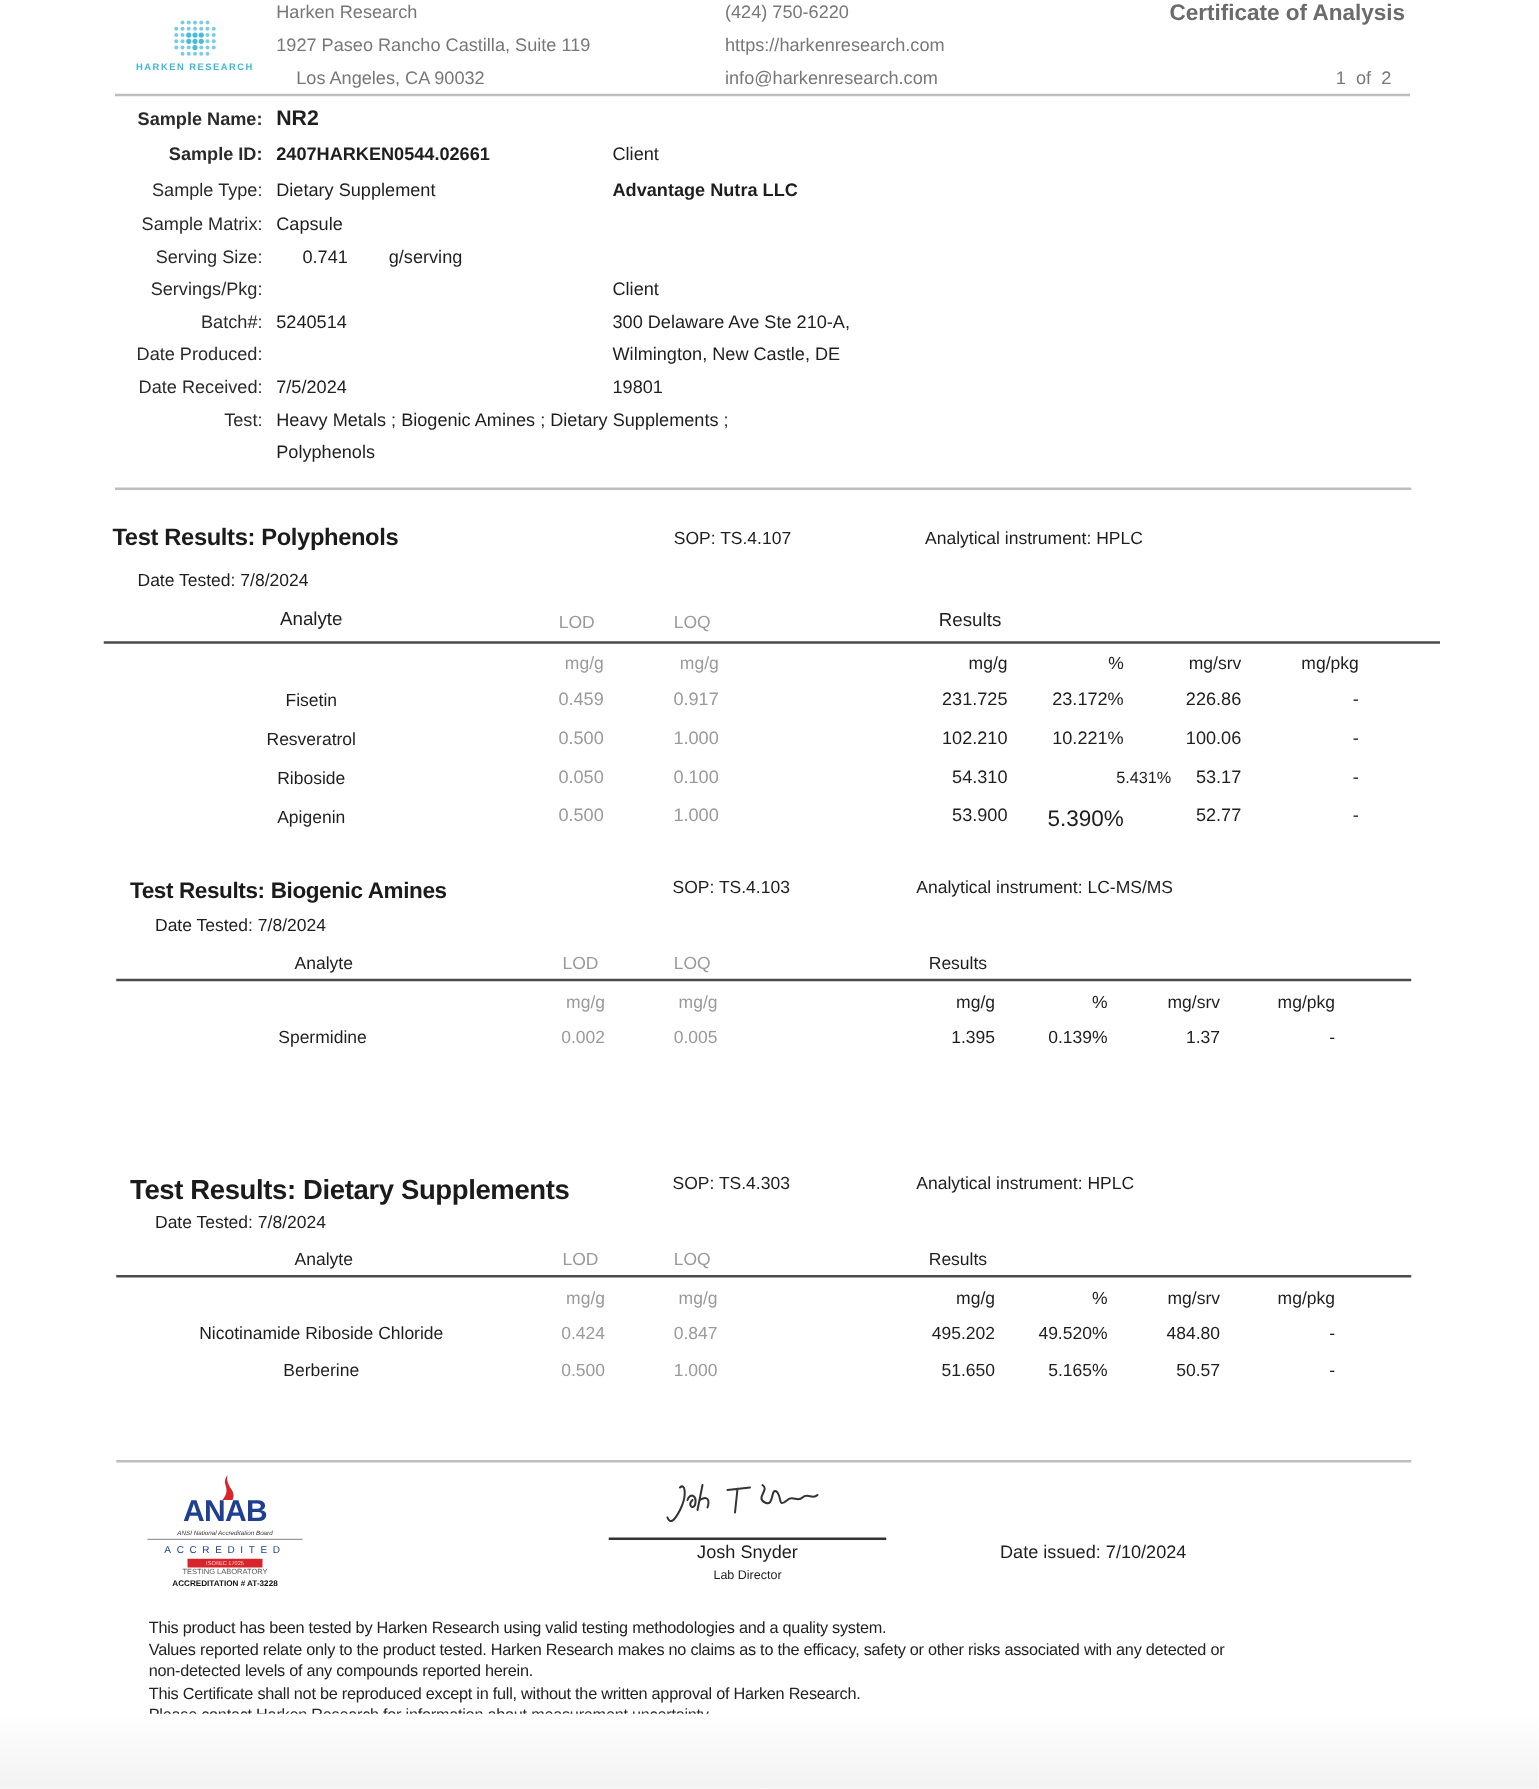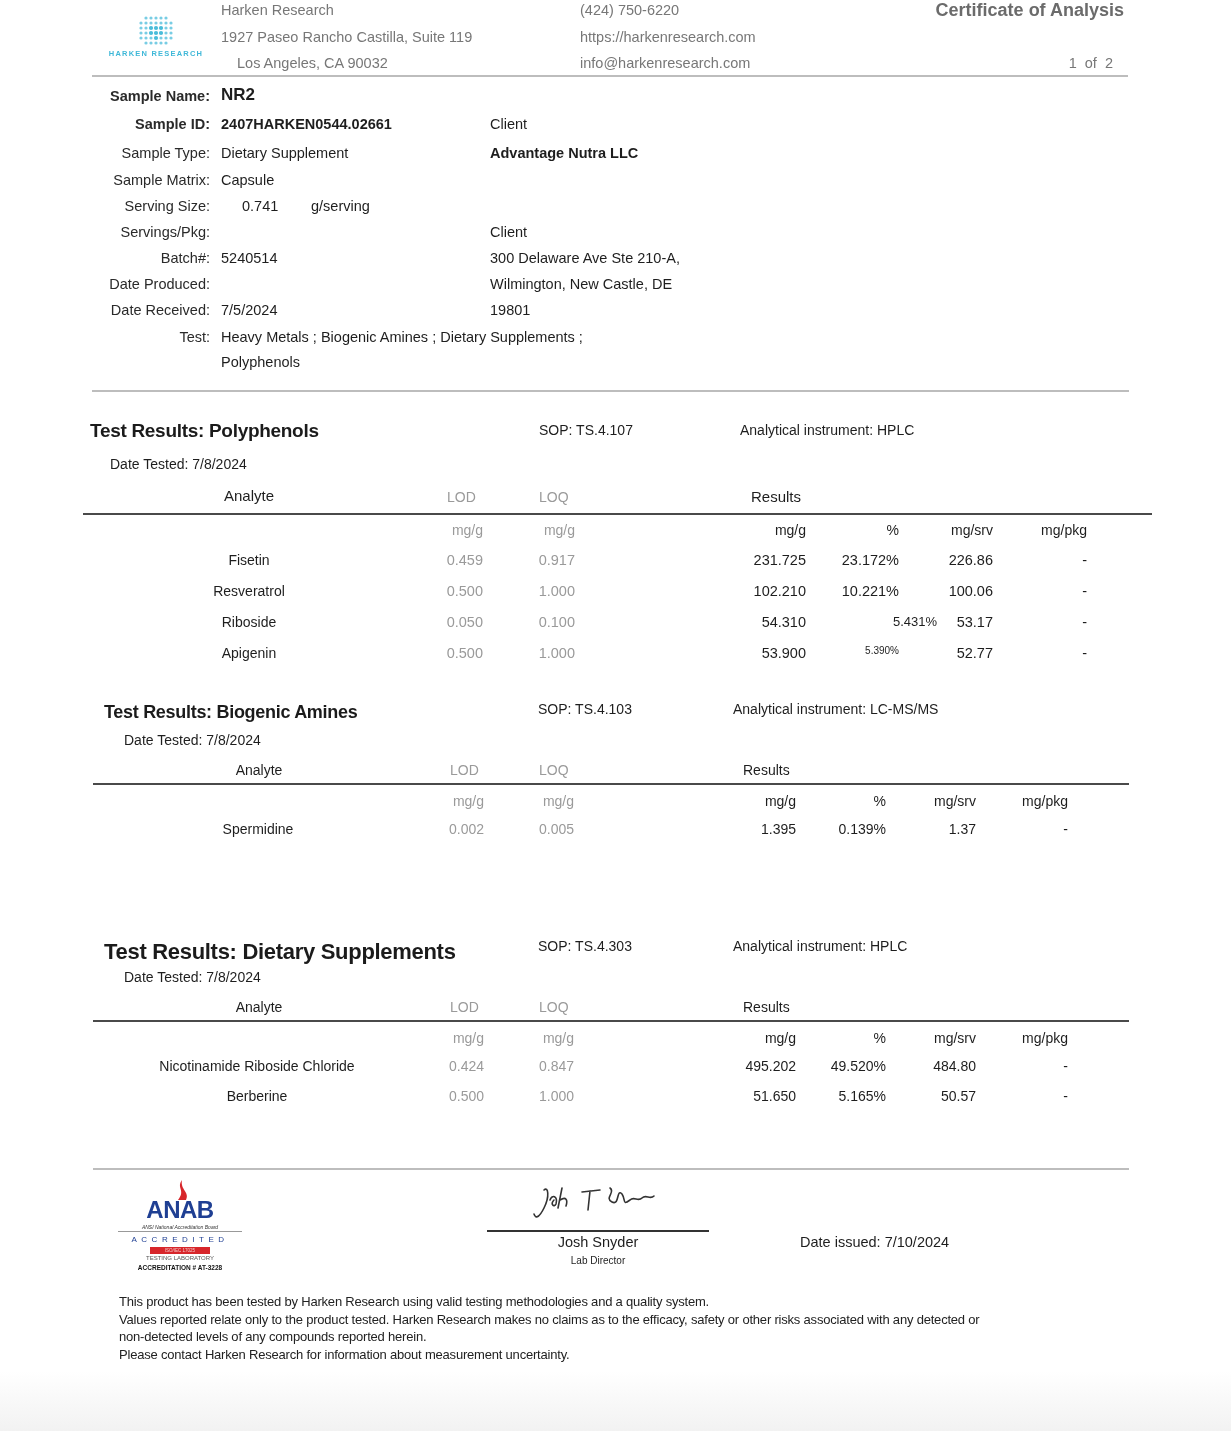--- a/index.html
+++ b/index.html
@@ -187,21 +187,21 @@
         <div class="col r" style="left: 726px; width: 80px; top: 614px; font-size: 14.5px;">54.310</div>
         <div class="col r" style="left: 857px; width: 80px; top: 614px; font-size: 13px;">5.431%</div>
         <div class="col r" style="left: 913px; width: 80px; top: 614px; font-size: 14.5px;">53.17</div>
         <div class="col r" style="left: 1007px; width: 80px; top: 614px; font-size: 14.5px;">-</div>
       </div>
       <div>
         <div class="col c" style="left: 180px; width: 138px; top: 645px; font-size: 14px;">Apigenin</div>
         <div class="col r lodcol" style="left: 423px; width: 60px; top: 645px; font-size: 14.5px;">0.500</div>
         <div class="col r lodcol" style="left: 515px; width: 60px; top: 645px; font-size: 14.5px;">1.000</div>
         <div class="col r" style="left: 726px; width: 80px; top: 645px; font-size: 14.5px;">53.900</div>
-        <div class="col r" style="left: 819px; width: 80px; top: 645px; font-size: 10px;">5.390%</div>
+        <div class="col r" style="left: 819px; width: 80px; top: 645px; font-size: 18px;">5.390%</div>
         <div class="col r" style="left: 913px; width: 80px; top: 645px; font-size: 14.5px;">52.77</div>
         <div class="col r" style="left: 1007px; width: 80px; top: 645px; font-size: 14.5px;">-</div>
       </div>
     </div>
 </div>
 
 <div>
   <div class="abs sec-title" style="left:104px;top:702px;font-size:18px;">
     <span>Test Results:</span>
     <span>Biogenic Amines</span>
@@ -321,16 +321,17 @@
 
 <div class="abs" style="left:800px;top:1234px;font-size:14.5px;">
   <span>Date issued:</span>
   <span>7/10/2024</span>
 </div>
 
 <div class="abs disc" style="left:119px;top:1293px;">
   <div>This product has been tested by Harken Research using valid testing methodologies and a quality system.</div>
   <div>Values reported relate only to the product tested. Harken Research makes no claims as to the efficacy, safety or other risks associated with any detected or</div>
   <div>non-detected levels of any compounds reported herein.</div>
+  <div>This Certificate shall not be reproduced except in full, without the written approval of Harken Research.</div>
   <div>Please contact Harken Research for information about measurement uncertainty.</div>
 </div>
 
 <div class="footer-shade"></div>
 
 </body></html>

